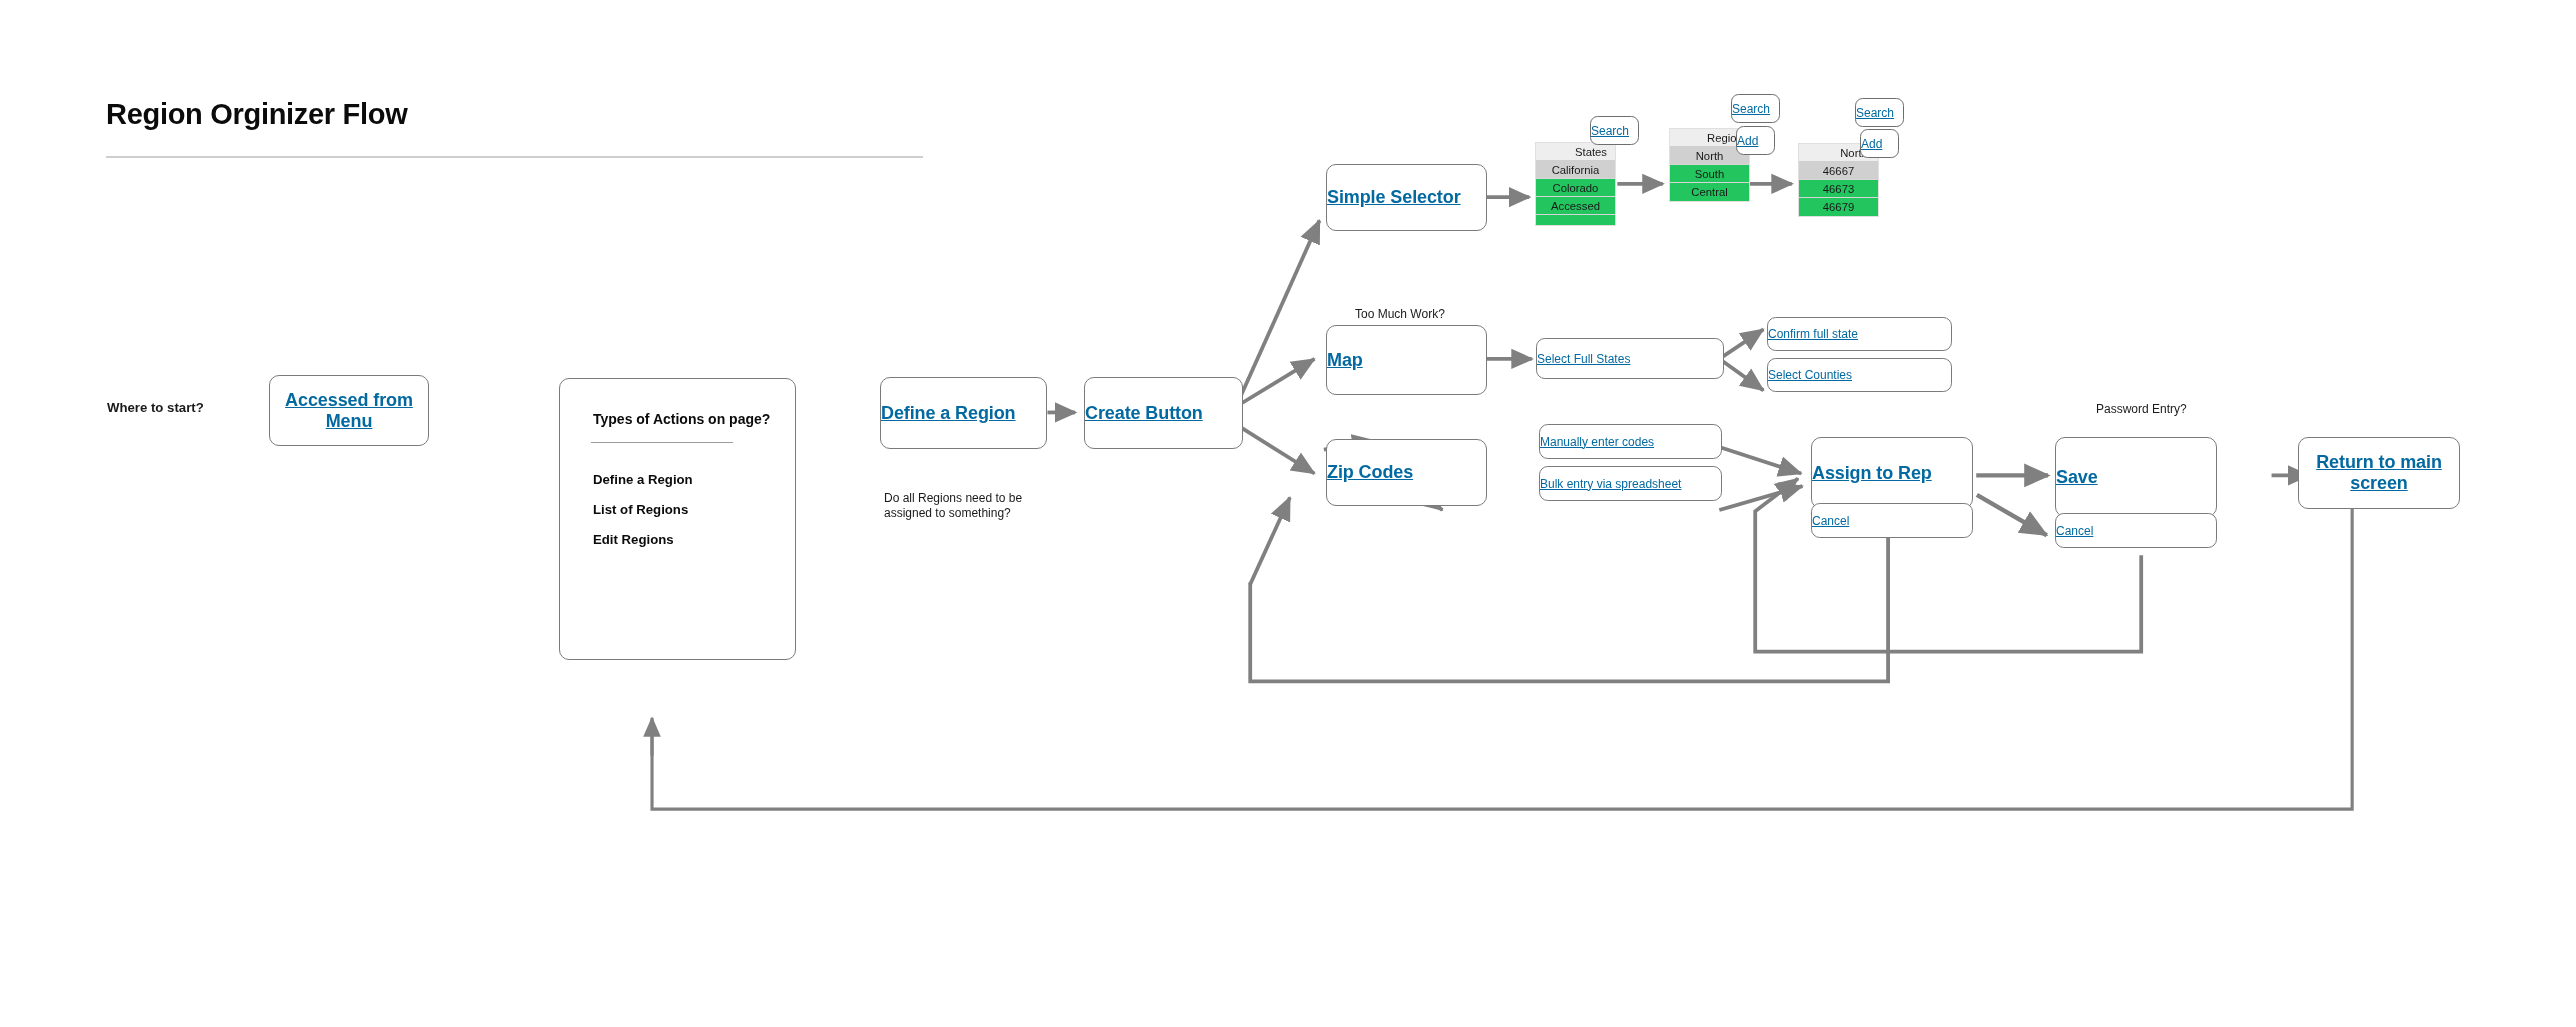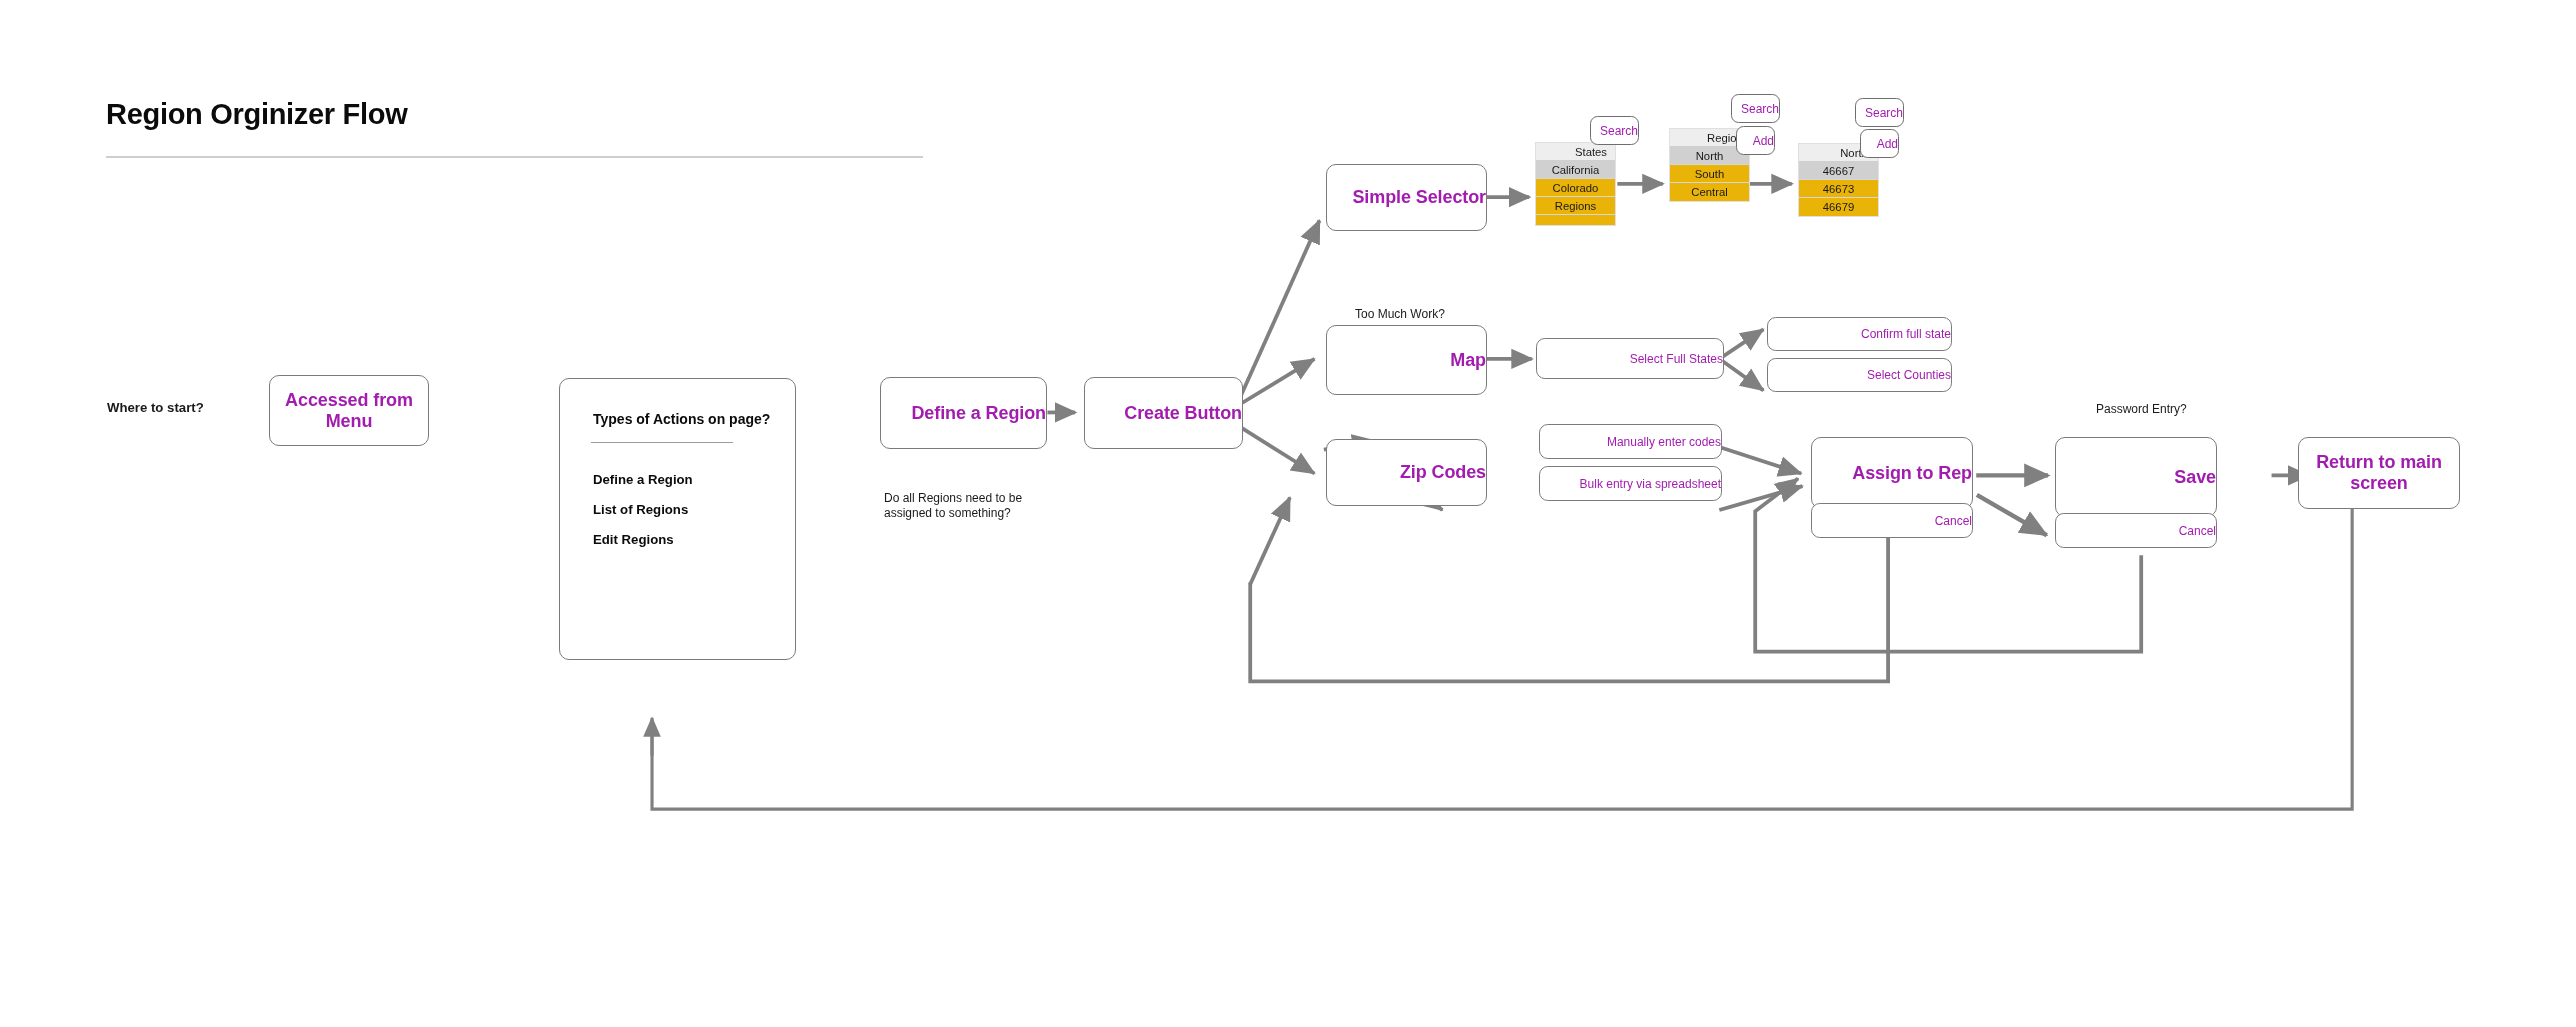--- a/index.html
+++ b/index.html
@@ -39,23 +39,24 @@
   }
   
   .node {
     position: absolute;
     box-sizing: border-box;
     border: 1.3px solid #7b7b7b;
     border-radius: 10px;
     background: #ffffff;
     display: flex;
     align-items: center;
-    justify-content: flex-end;
+    justify-content: flex-start;
     text-align: center;
-    color: #a21caf;
+    color: #0369a1;
+    text-decoration: underline;
   }
   .node.primary {
     font-weight: 700;
     font-size: 18px;
     letter-spacing: -0.1px;
   }
   .node.pill {
     font-weight: 400;
     font-size: 12px;
     border-radius: 8.8px;
@@ -115,21 +116,21 @@
     background: #eeeeee;
     border: 0.6px solid #e0e0e0;
   }
   .listbox .lrow {
     box-sizing: border-box;
     height: 18px;
     line-height: 18px;
     text-align: center;
     font-size: 11.3px;
     color: #1a1a1a;
-    background: #eab308;
+    background: #22c55e;
     border-bottom: 0.6px solid #d6d6d6;
     white-space: nowrap;
   }
   .listbox .lrow.header {
     background: #eeeeee;
     border-bottom: 0.6px solid #cfcfcf;
     padding-left: 31px;
   }
   .listbox .lrow.selected {
     background: #d0d0d0;
@@ -226,21 +227,21 @@
   </div>
 
   <div class="node primary" style="left:1326px; top:164px; width:161px; height:67px;">
     <span>Simple Selector</span>
   </div>
 
   <div class="listbox" style="left:1535px; top:142px; width:81px;">
     <div class="lrow header">States</div>
     <div class="lrow selected">California</div>
     <div class="lrow">Colorado</div>
-    <div class="lrow">Regions</div>
+    <div class="lrow">Accessed</div>
     <div class="lrow pad"></div>
   </div>
   <div class="node tag" style="left:1590px; top:116px; width:49px; height:29px;">
     <span>Search</span>
   </div>
 
   <div class="listbox" style="left:1669px; top:128px; width:81px;">
     <div class="lrow header">Region</div>
     <div class="lrow selected">North</div>
     <div class="lrow">South</div>

